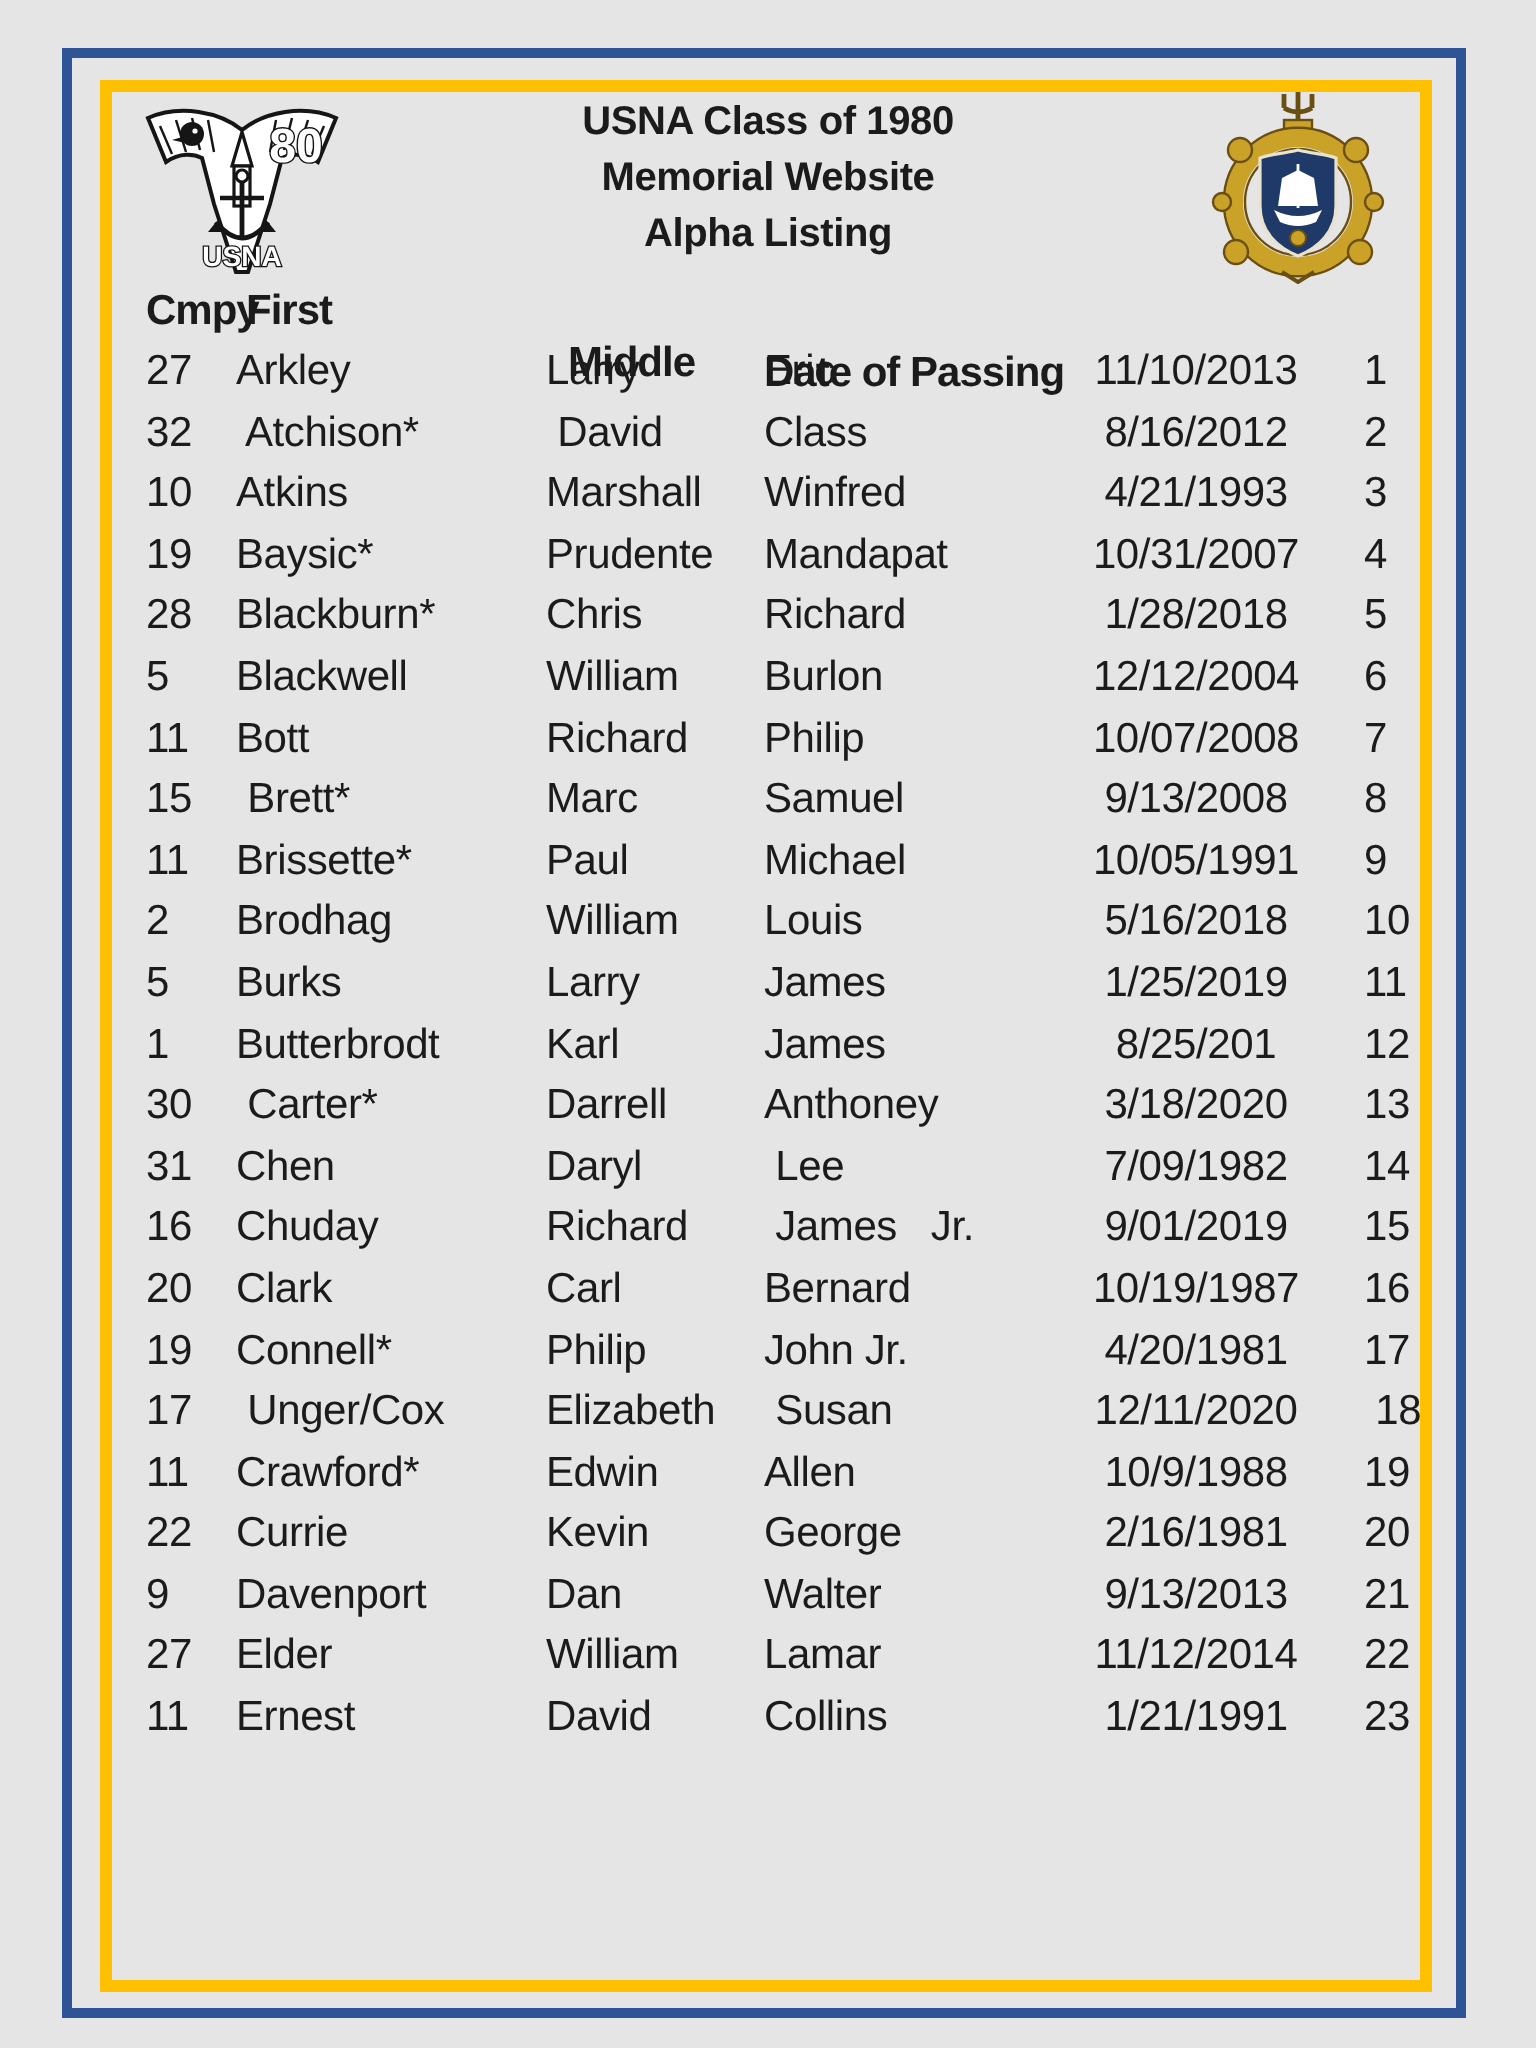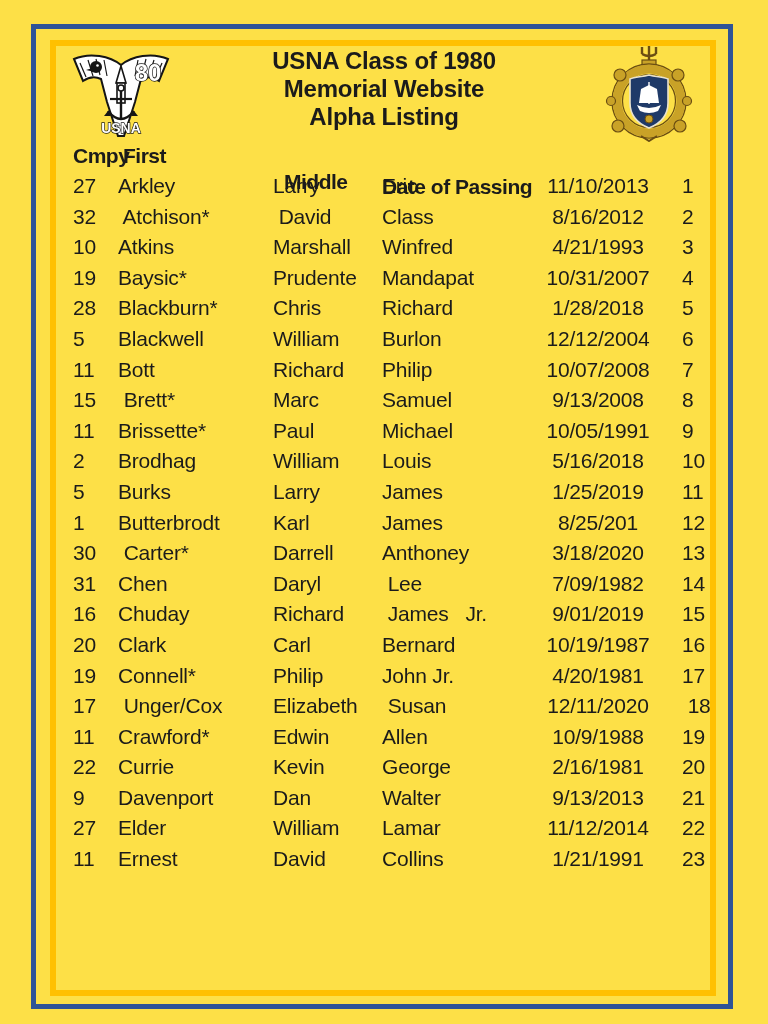--- a/index.html
+++ b/index.html
@@ -1,30 +1,30 @@
 <!DOCTYPE html>
 <html><head>
 <meta charset="utf-8">
 <style>
   html,body{margin:0;padding:0;background:#ffffff;}
   .page{
-    position:relative;width:768px;height:1024px;background:#fde047;
+    position:relative;width:768px;height:1024px;background:#e5e5e5;
     font-family:"Liberation Sans",sans-serif;color:#1b1b1b;overflow:hidden;
   }
   .frame-outer{
     position:absolute;left:31px;top:24px;width:702px;height:985px;
     border:5px solid #2F5496;box-sizing:border-box;
   }
   .frame-inner{
     position:absolute;left:50px;top:40px;width:666px;height:956px;
     border:6px solid #FFC000;box-sizing:border-box;
   }
   .title{
     position:absolute;left:0;right:0;top:47px;text-align:center;
-    font-weight:bold;font-size:24px;line-height:28px;letter-spacing:-0.2px;
+    font-weight:bold;font-size:20px;line-height:28px;letter-spacing:-0.2px;
   }
   .logo-left{position:absolute;left:66px;top:50px;width:110px;height:90px;}
   .logo-right{position:absolute;left:597px;top:44px;width:104px;height:98px;}
   .table{
     position:absolute;left:73px;top:142px;width:640px;
     font-size:21px;letter-spacing:-0.2px;
   }
   .row{
     display:grid;grid-template-columns:45px 155px 109px 138px 156px 37px;
     line-height:30.6px;height:30.6px;white-space:pre;

